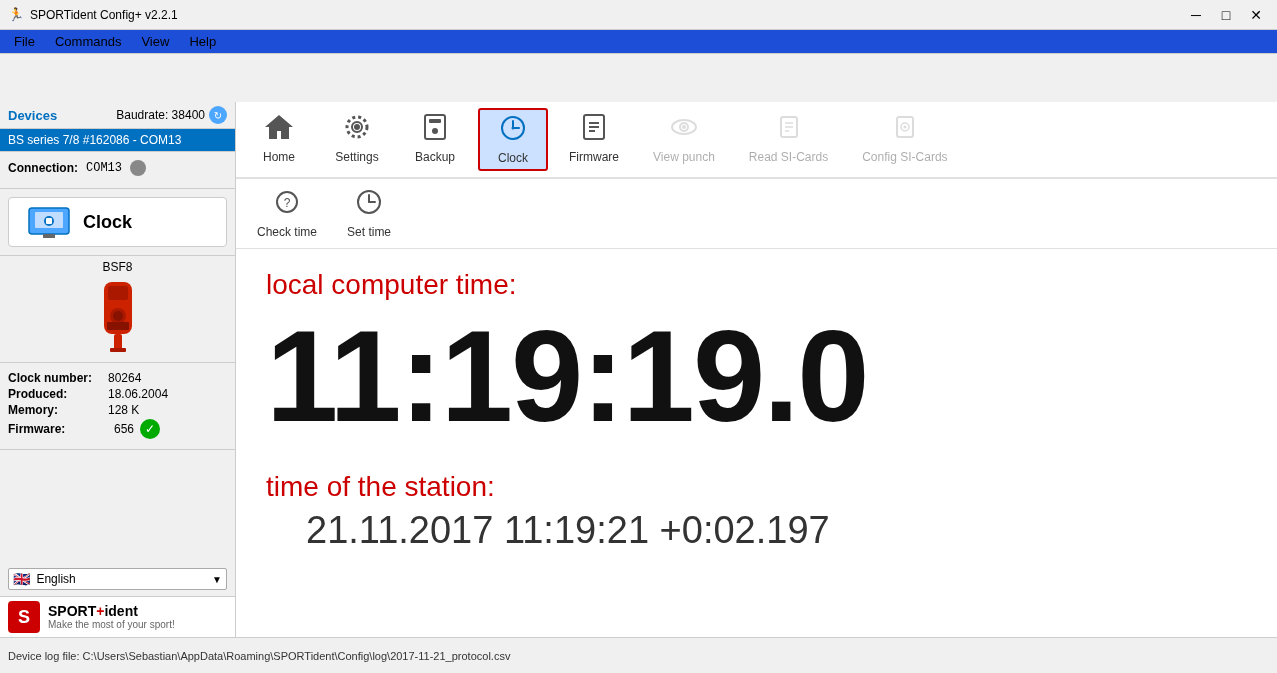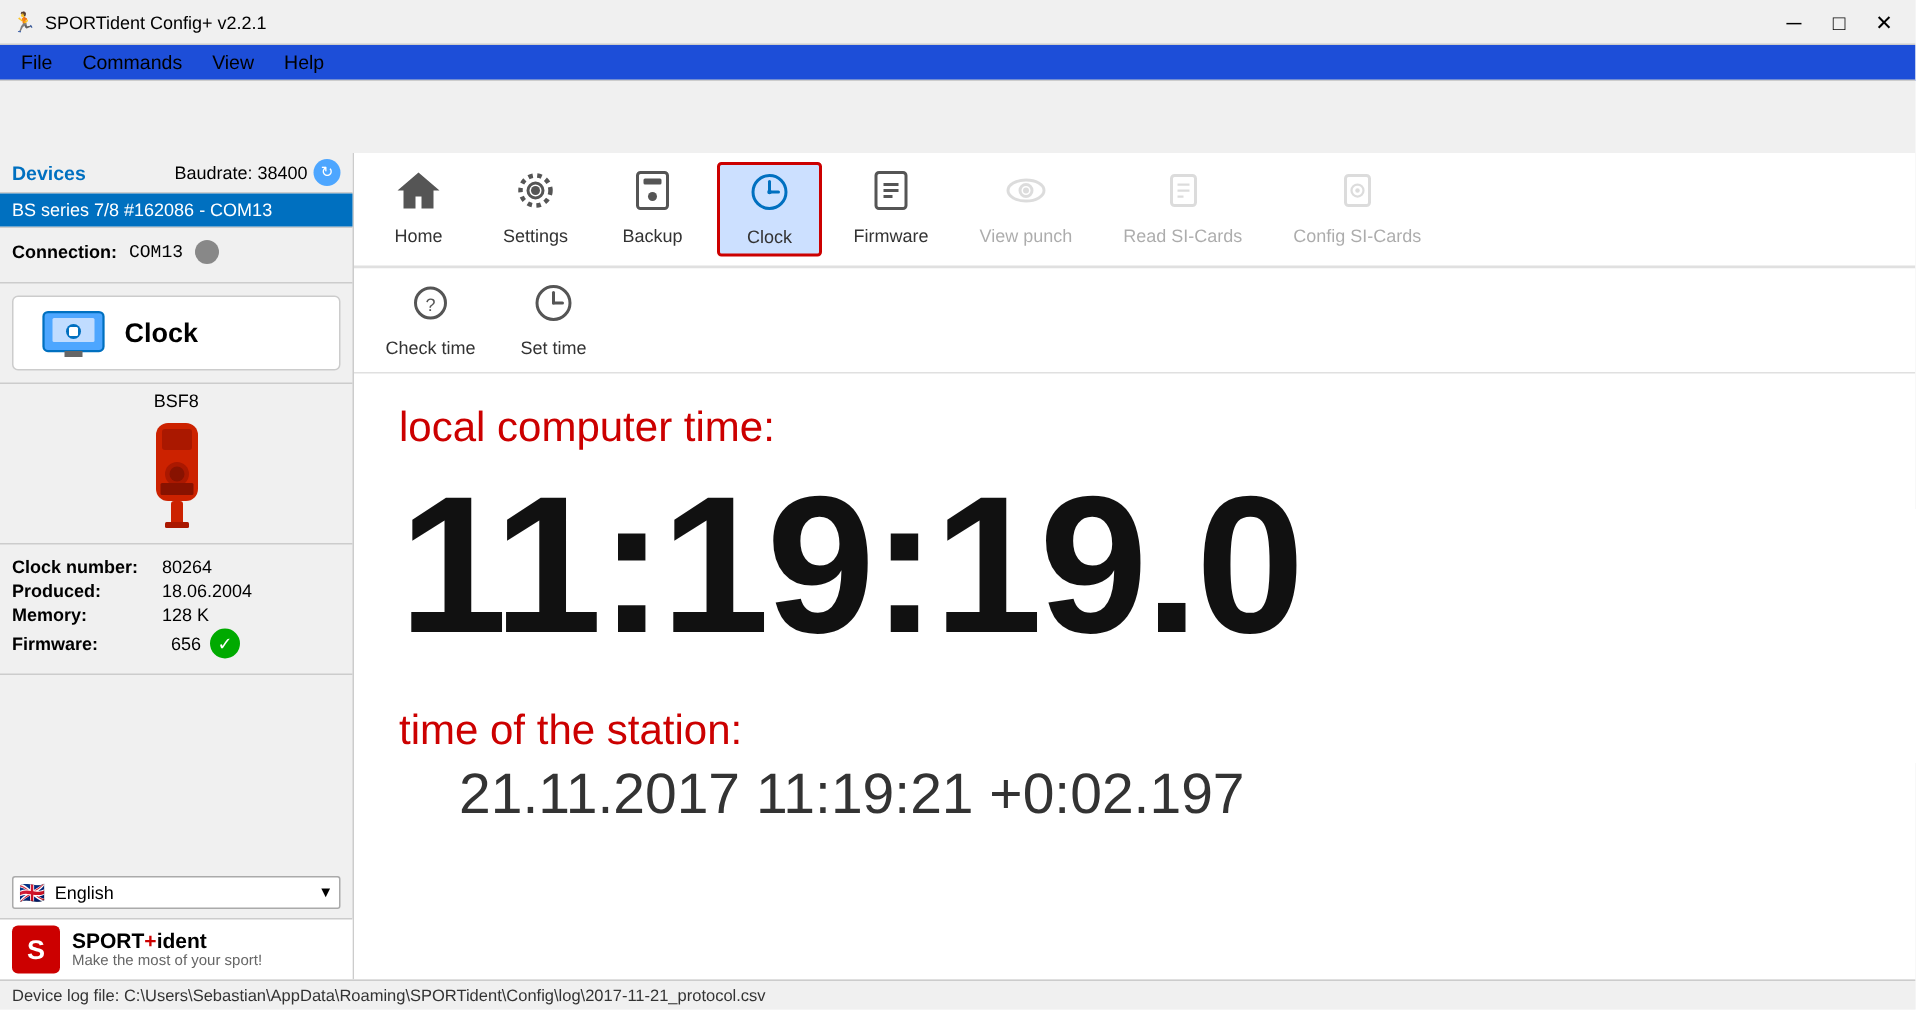--- a/index.html
+++ b/index.html
@@ -230,21 +230,21 @@
       margin-left: 40px;
     }
 
     
     .status-bar {
       background: #f0f0f0;
       border-top: 1px solid #ccc;
       padding: 2px 8px;
       font-size: 11px;
       color: #333;
-      height: 20px;
+      height: 36px;
       display: flex;
       align-items: center;
     }
 
     
     .toolbar-row2 {
       display: flex;
       padding: 4px 8px;
       border-bottom: 1px solid #e0e0e0;
       background: white;

